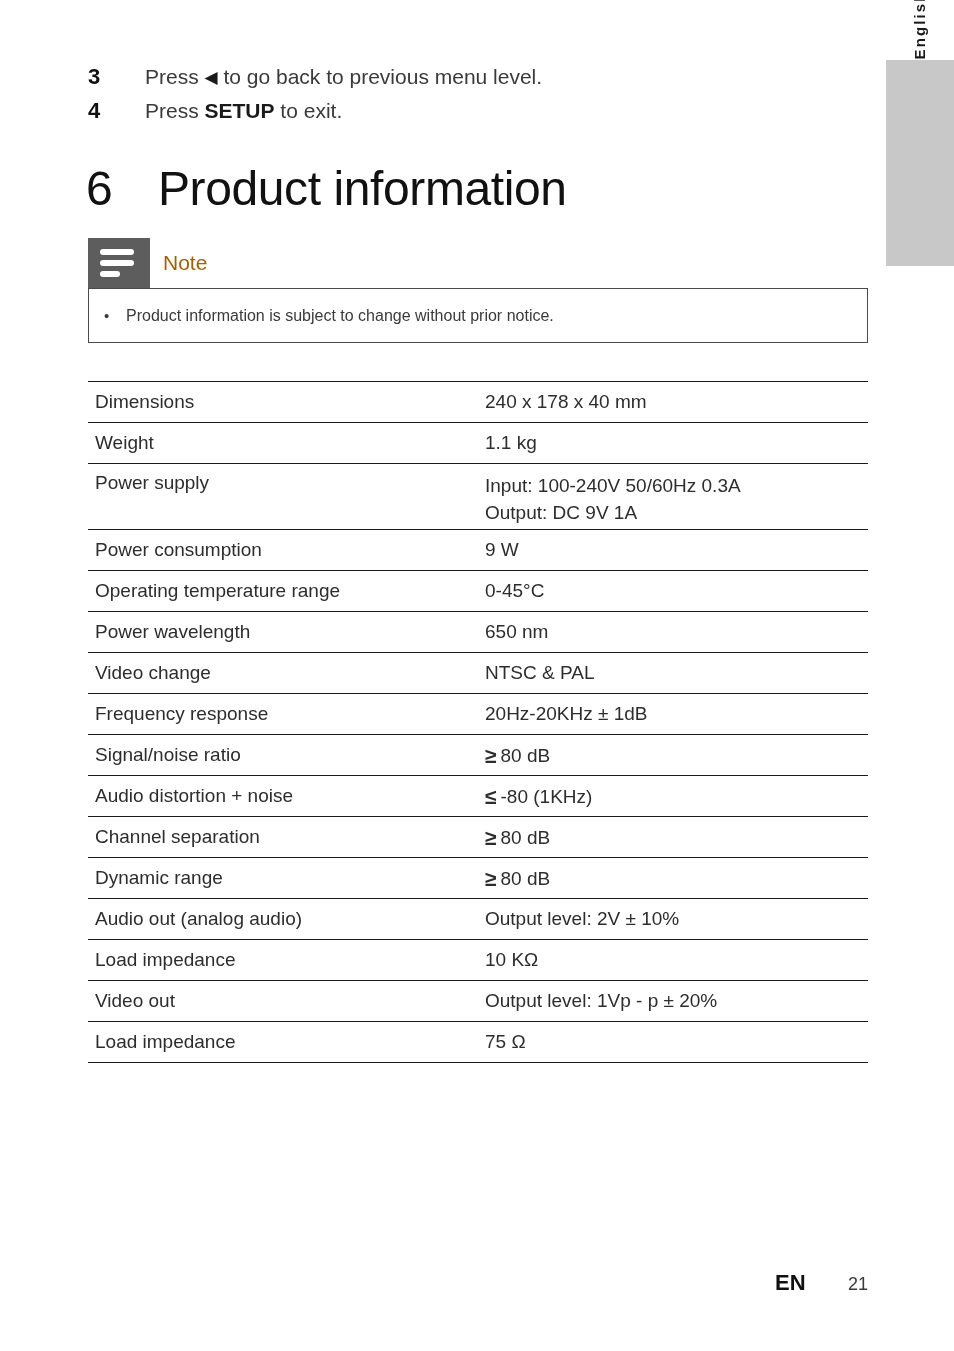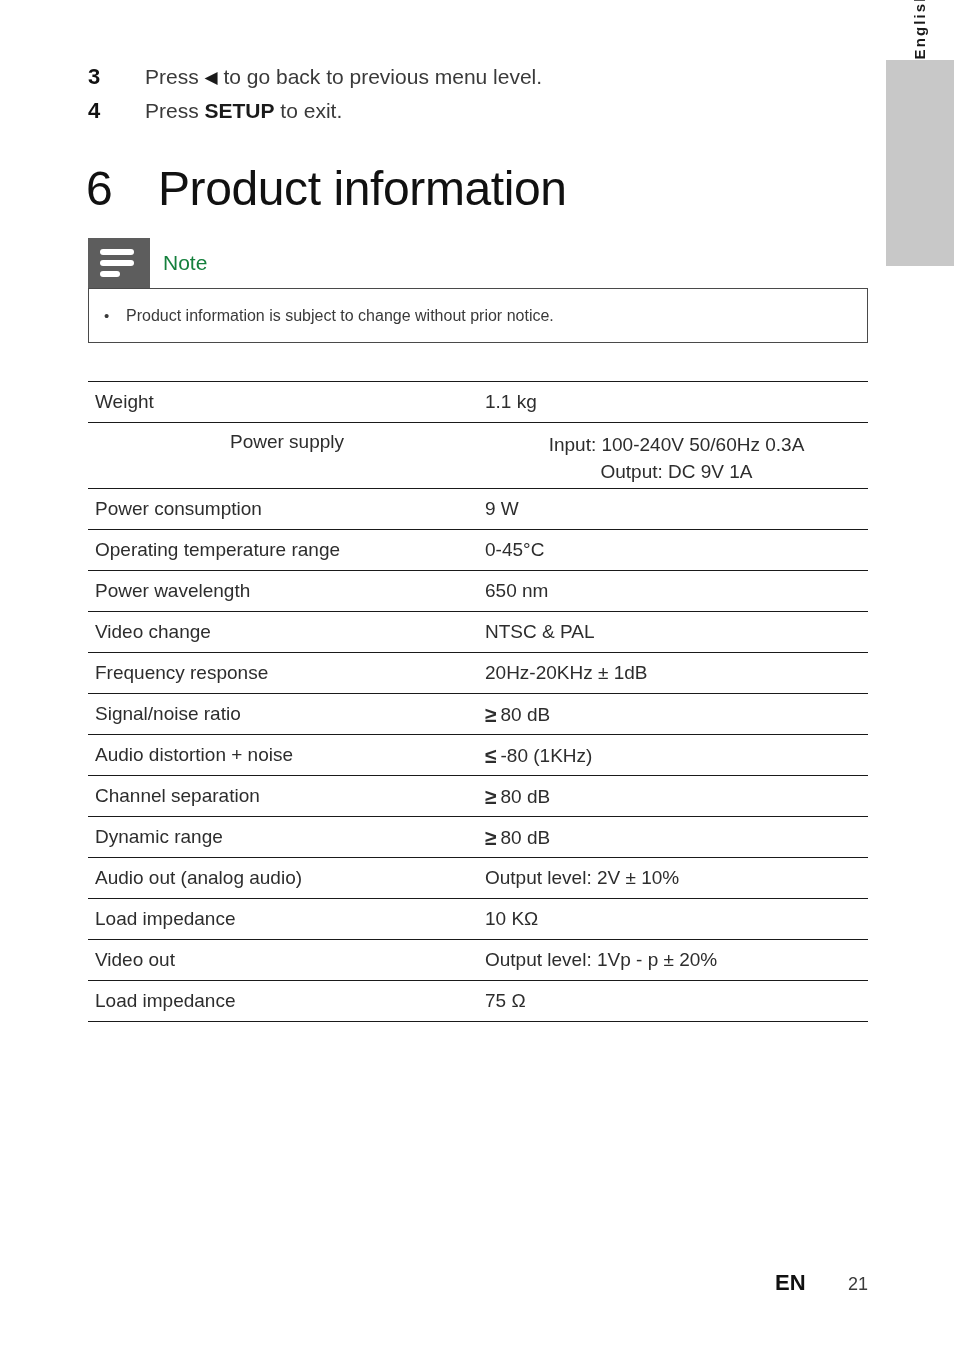--- a/index.html
+++ b/index.html
@@ -130,21 +130,21 @@
     background: #ffffff;
     height: 6px;
     border-radius: 3px;
     margin: 2.5px 0;
   }
   .note-icon .bar.b1 { width: 34px; }
   .note-icon .bar.b2 { width: 34px; }
   .note-icon .bar.b3 { width: 20px; }
   .note-title {
     font-size: 21px;
-    color: #15803d;
+    color: #a16207;
     line-height: 50px;
     padding-left: 13px;
     font-weight: 300;
   }
   .note-body {
     border: 1px solid #4a4a4a;
     border-top: 1px solid #4a4a4a;
     box-sizing: border-box;
     height: 55px;
     display: flex;
@@ -180,21 +180,21 @@
     border-top: 1px solid #1a1a1a;
     border-bottom: 1px solid #1a1a1a;
     padding: 0;
     vertical-align: middle;
     font-size: 19px;
     font-weight: 300;
     color: #2d2d2d;
   }
   .spec-table td.label { width: 384px; padding-left: 7px; }
   .spec-table td.value { padding-left: 6px; }
-  .spec-table tr.tall { height: 66px; text-align: center; }
+  .spec-table tr.tall { height: 66px; }
   .spec-table tr.tall td { vertical-align: top; padding-top: 8px; }
   .value-line { display: block; line-height: 27px; }
   .cmp {
     font-size: 21px;
     font-weight: bold;
     letter-spacing: 0px;
     padding-right: 4px;
     display: inline-block;
     transform: translateY(1px);
   }
@@ -261,20 +261,24 @@
     <div class="note-bullet-row">
       <span class="note-bullet">•</span>
       <span class="note-text">Product information is subject to change without prior notice.</span>
     </div>
   </div>
 </div>
 
 <table class="spec-table">
   <tbody>
 
+    <tr>
+      <td class="label">Dimensions</td>
+      <td class="value">240 x 178 x 40 mm</td>
+    </tr>
 
     <tr>
       <td class="label">Weight</td>
       <td class="value">1.1 kg</td>
     </tr>
 
     <tr class="tall">
       <td class="label">Power supply</td>
       <td class="value">
         <span class="value-line">Input: 100-240V 50/60Hz 0.3A</span>

